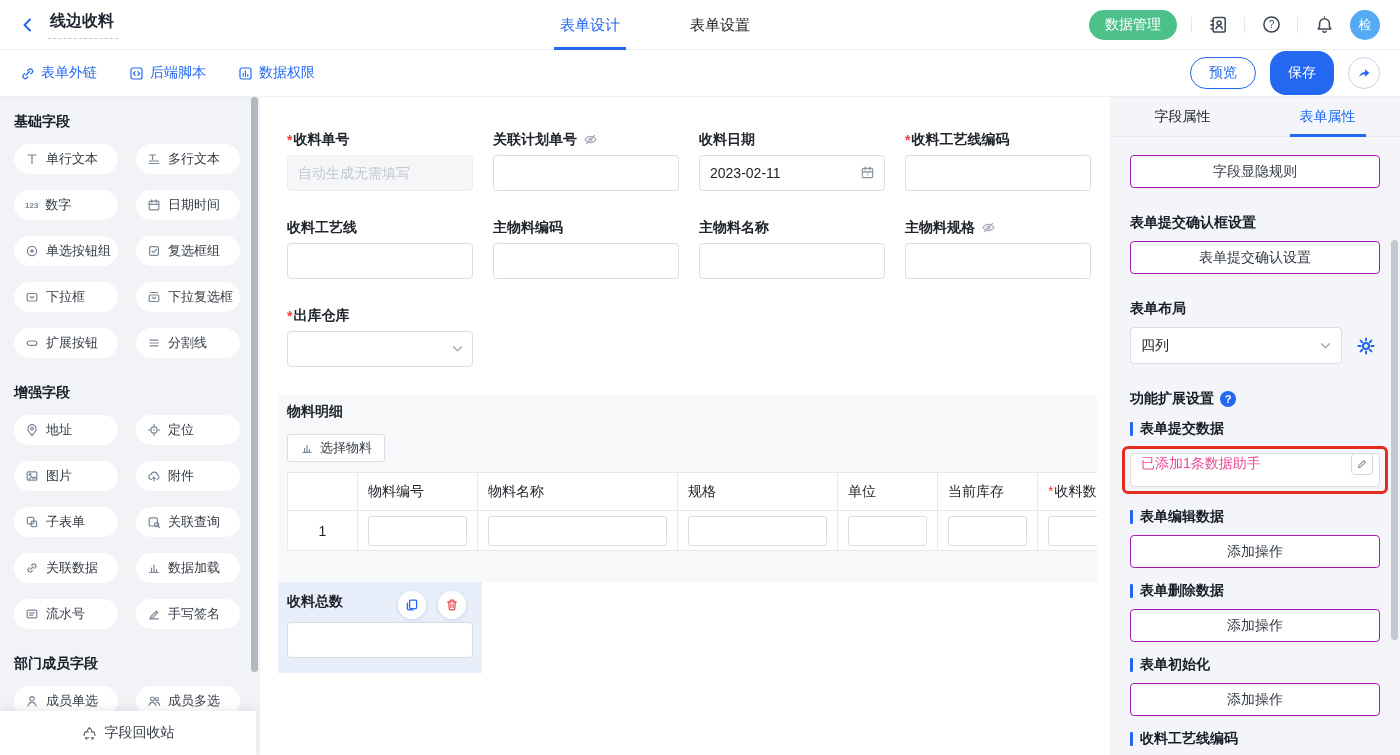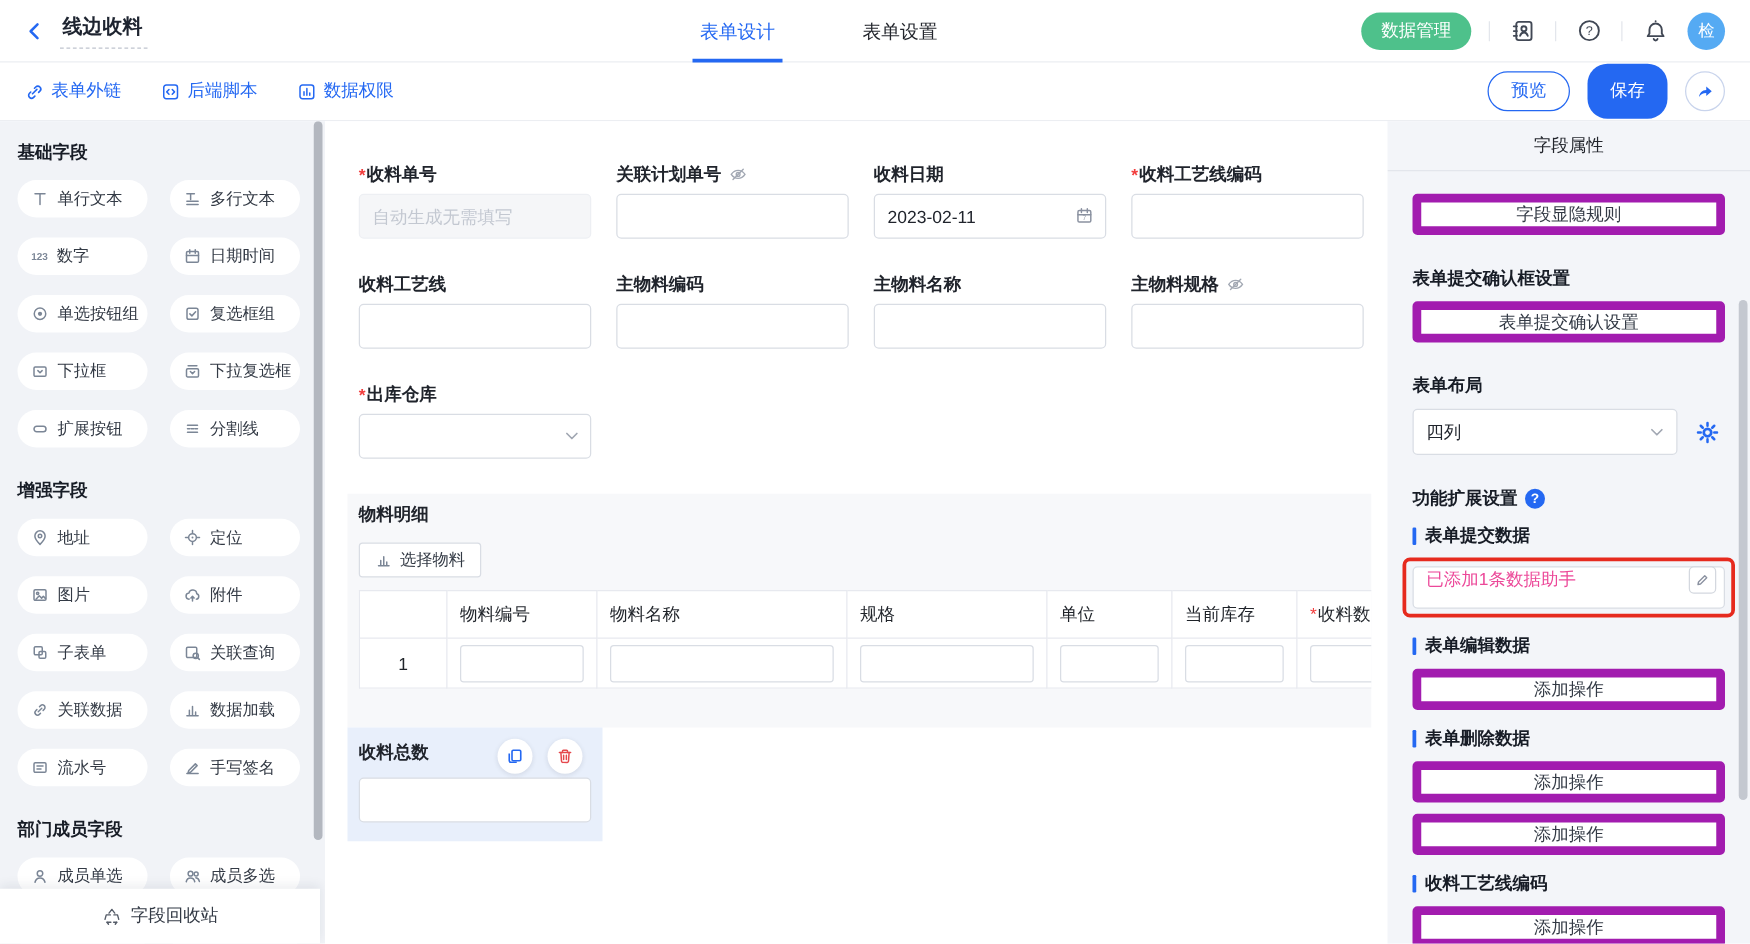--- a/index.html
+++ b/index.html
@@ -73,21 +73,21 @@
   .act-copy { right:56px; }
   .act-del { right:16px; }
   .sel-block .tin { width:186px; }
 
   
   .panel { width:290px; background:#F3F5F9; position:relative; overflow:hidden; padding:0 20px; flex:none; }
   .ptabs { height:40px; display:flex; border-bottom:1px solid #E3E6EC; margin:0 -20px; }
   .ptab { flex:1; display:flex; align-items:center; justify-content:center; font-size:14px; color:#23262D; cursor:pointer; position:relative; }
   .ptab.active { color:#2468F2; }
   .ptab.active::after { content:""; position:absolute; left:50%; transform:translateX(-50%); bottom:-1px; width:76px; height:3px; background:#2468F2; }
-  .pbtn { margin-top:18px; height:33px; width:100%; background:#fff; border:7px solid #a21caf; border-radius:4px; font-size:14px; color:#333A45; cursor:pointer; font-family:Liberation Sans, sans-serif; }
+  .pbtn { margin-top:18px; height:33px; width:100%; background:#fff; border:1px solid #a21caf; border-radius:4px; font-size:14px; color:#333A45; cursor:pointer; font-family:Liberation Sans, sans-serif; }
   .phead { font-size:14px; font-weight:700; color:#171C26; margin-top:26px; display:flex; align-items:center; gap:6px; }
   .pbtn.tight { margin-top:9px; }
   .pselect-row { display:flex; align-items:center; gap:14px; margin-top:9px; }
   .pselect { width:212px; height:37px; background:#fff; border:1px solid #D9DDE4; border-radius:4px; display:flex; align-items:center; justify-content:space-between; padding:0 10px; font-size:14px; color:#20242C; cursor:pointer; }
   .gearbtn { display:flex; align-items:center; cursor:pointer; }
   .qfill { width:16px; height:16px; border-radius:50%; background:#2468F2; color:#fff; font-size:11px; font-weight:700; display:inline-flex; align-items:center; justify-content:center; }
   .pgroup { margin-top:14px; display:flex; align-items:center; gap:7px; font-size:14px; font-weight:700; color:#171C26; }
   .pgroup.first { margin-top:12px; }
   .bluebar { width:3px; height:14px; background:#2468F2; border-radius:1px; }
   .redbox { border:3px solid #E62A1E; border-radius:6px; padding:4px 5px; margin:8px -8px 0 -8px; }
@@ -586,20 +586,21 @@
               </g>
             </svg>
         </span>
         <input class="tin" style="">
       </div>
     </main>
 
     <aside class="panel">
       <div class="ptabs">
         <div class="ptab">字段属性</div>
+        <div class="ptab active">表单属性</div>
       </div>
 
       <button class="pbtn">字段显隐规则</button>
 
       <div class="phead">表单提交确认框设置</div>
       <button class="pbtn tight">表单提交确认设置</button>
 
       <div class="phead">表单布局</div>
       <div class="pselect-row">
         <div class="pselect">
@@ -645,20 +646,24 @@
           <span>表单编辑数据</span>
         </div>
       <button class="pbtn tight">添加操作</button>
 
       <div class="pgroup">
           <span class="bluebar"></span>
           <span>表单删除数据</span>
         </div>
       <button class="pbtn tight">添加操作</button>
 
+      <div class="pgroup">
+          <span class="bluebar"></span>
+          <span>表单初始化</span>
+        </div>
       <button class="pbtn tight">添加操作</button>
 
       <div class="pgroup">
           <span class="bluebar"></span>
           <span>收料工艺线编码</span>
         </div>
       <button class="pbtn tight">添加操作</button>
 
       <div class="panel-scroll"></div>
     </aside>

